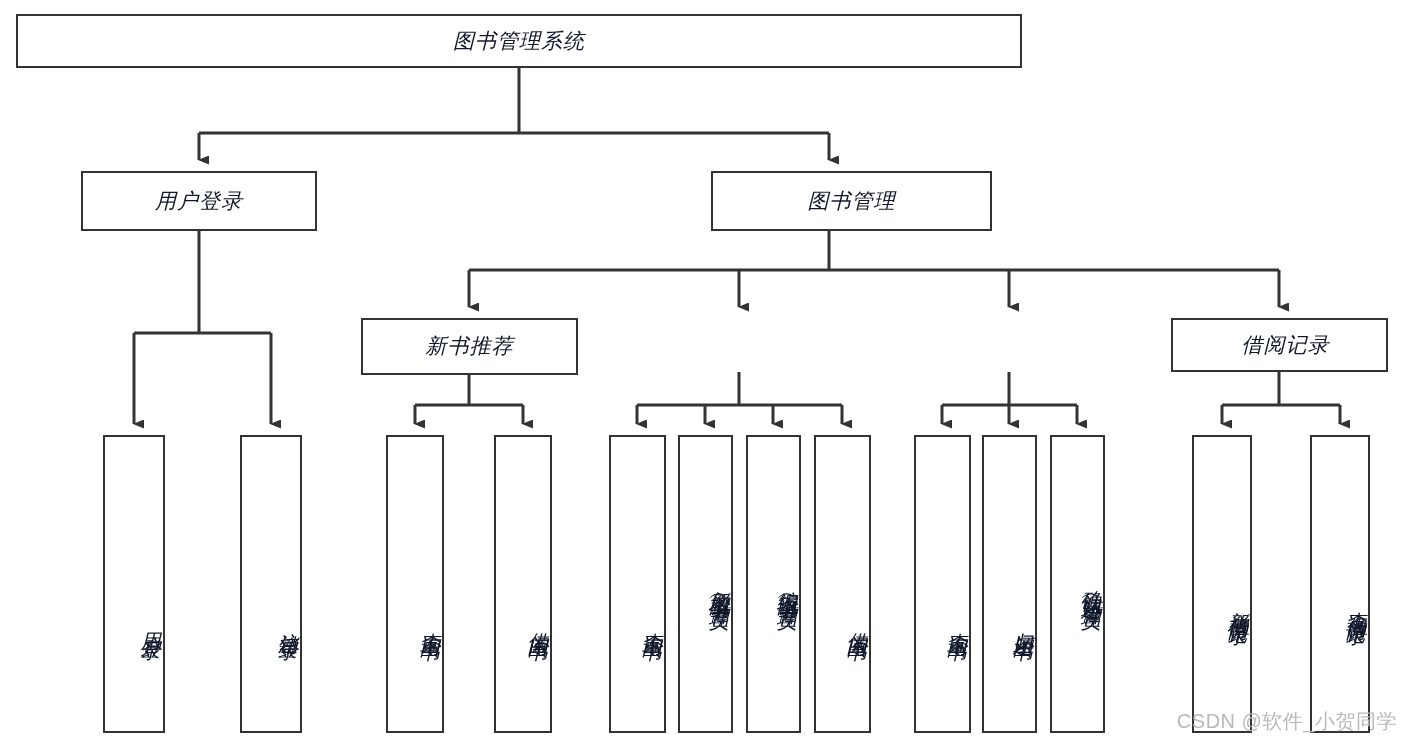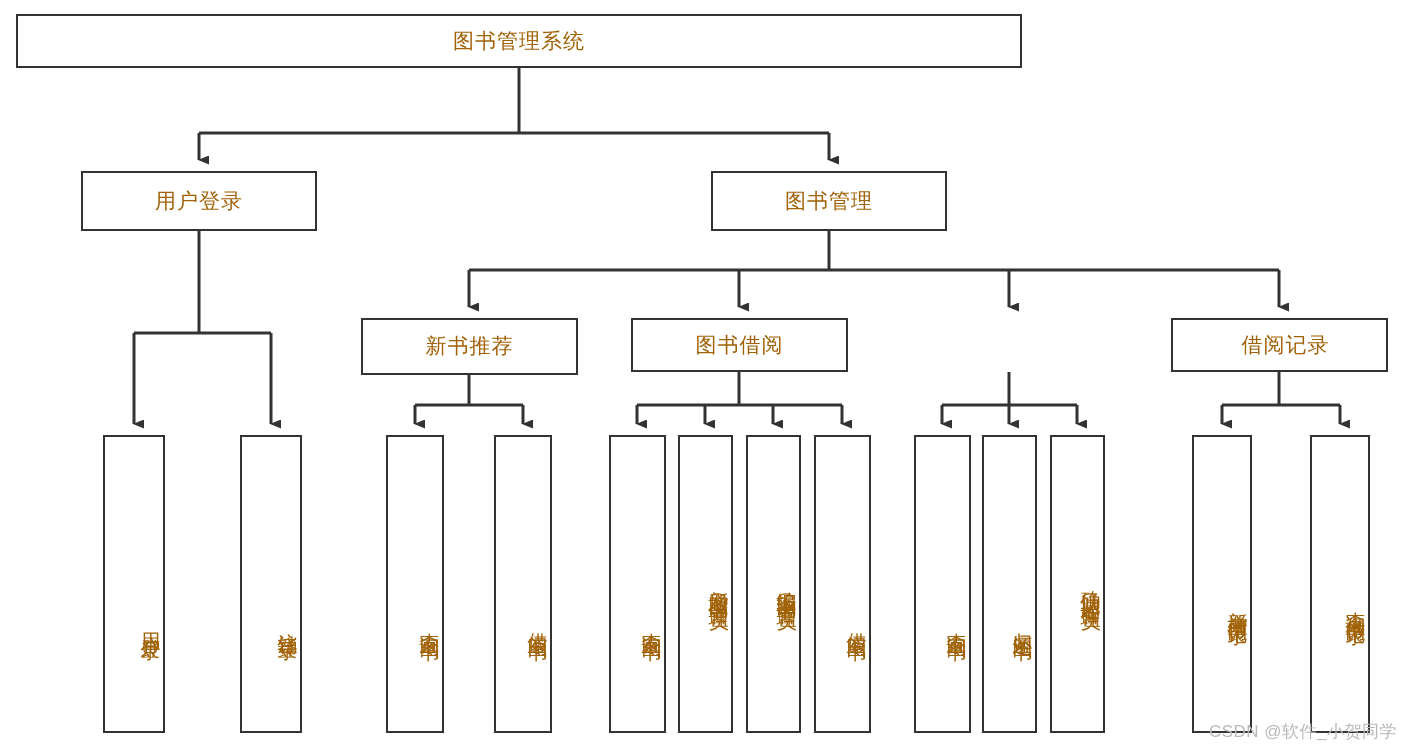--- a/index.html
+++ b/index.html
@@ -26,22 +26,23 @@
     pointer-events: none;
   }
   .node {
     position: absolute;
     box-sizing: border-box;
     border: 2px solid #333333;
     background: #ffffff;
     display: flex;
     align-items: center;
     justify-content: center;
-    color: #a16207;
+    color: #0f172a;
     text-align: center;
+    font-style: italic;
   }
   .node.horiz {
     font-size: 21px;
     line-height: 1.25;
     letter-spacing: 1px;
   }
   .node.vert {
     writing-mode: vertical-rl;
     text-orientation: upright;
     font-size: 20px;
@@ -52,22 +53,22 @@
   }
   .node.vert.tall-text {
     align-items: flex-start;
   }
   .node-label {
     display: block;
   }
   .watermark {
     position: absolute;
     right: 8px;
-    bottom: 4px;
-    font-size: 17px;
+    bottom: 12px;
+    font-size: 20px;
     color: #b9b9b9;
     letter-spacing: 0.5px;
     white-space: nowrap;
   }
 </style>
 </head>
 <body>
 
 <div id="diagram-root">
 
@@ -121,29 +122,26 @@
     </g>
   </svg>
 
   <div class="node horiz" style="left:16px; top:14px; width:1006px; height:54px;">
     <span class="node-label">图书管理系统</span>
   </div>
 
   <div class="node horiz" style="left:81px; top:171px; width:236px; height:60px;">
     <span class="node-label">用户登录</span>
   </div>
-  <div class="node horiz" style="left:711px; top:171px; width:236px; height:60px;">
+  <div class="node horiz" style="left:711px; top:171px; width:281px; height:60px;">
     <span class="node-label">图书管理</span>
   </div>
 
   <div class="node horiz" style="left:361px; top:318px; width:217px; height:57px;">
     <span class="node-label">新书推荐</span>
-  </div>
-  <div class="node horiz" style="left:631px; top:318px; width:217px; height:54px;">
-    <span class="node-label">图书借阅</span>
   </div>
   <div class="node horiz" style="left:1171px; top:318px; width:217px; height:54px;padding-left:12px;">
     <span class="node-label">借阅记录</span>
   </div>
 
   <div class="node vert" style="left:103px; top:435px; width:62px; height:298px; padding-top:78px;">
     <span class="node-label">用户登录</span>
   </div>
   <div class="node vert" style="left:240px; top:435px; width:62px; height:298px; padding-top:78px;">
     <span class="node-label">注销登录</span>

